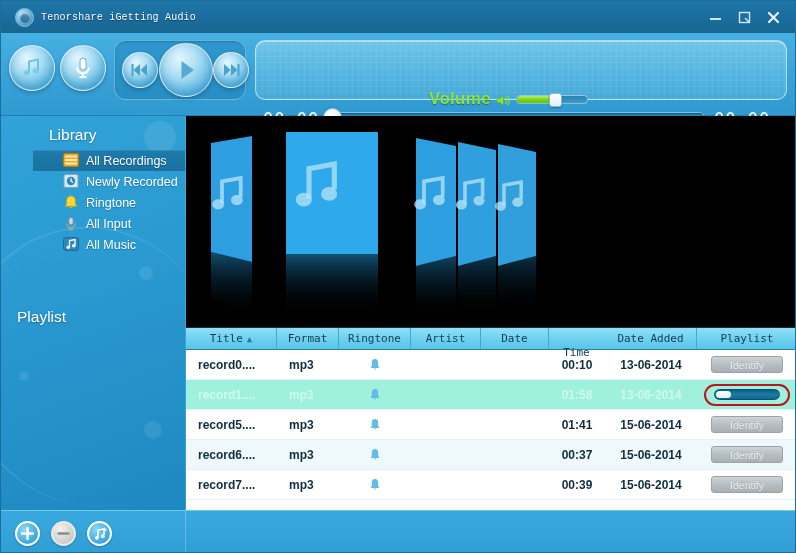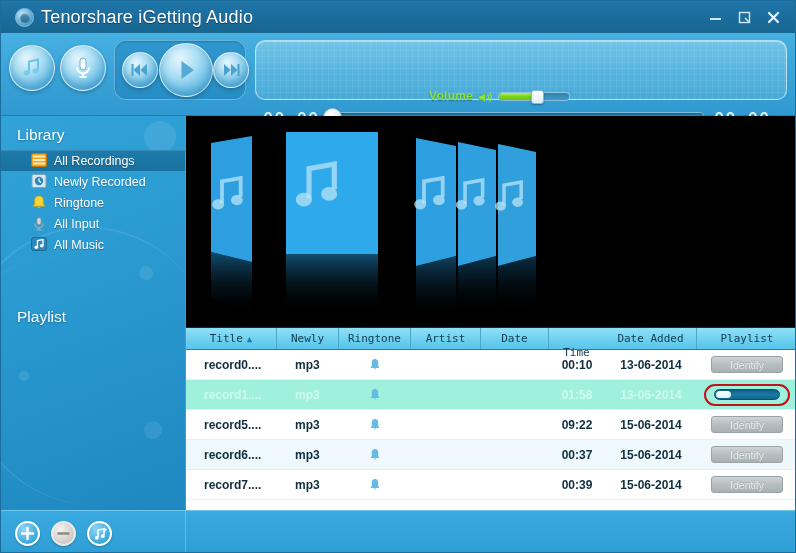--- a/index.html
+++ b/index.html
@@ -27,22 +27,22 @@
     width: 19px; height: 19px; margin: 0 7px 0 8px; border-radius: 50%;
     background: radial-gradient(circle at 35% 30%, #bfe4f6, #5fa9cf 60%, #2e7ba5);
     border: 1px solid #7fc2e0; position: relative; flex: none;
   }
   .title-logo::after {
     content: ""; position: absolute; left: 4px; top: 4px; width: 10px; height: 10px;
     border-radius: 50%; background: linear-gradient(#4d93bd, #2a6e95);
     box-shadow: inset 0 1px 1px rgba(255,255,255,.5);
   }
   .title-text {
-    color: #ffffff; font-size: 18px; letter-spacing: .2px;
-    text-shadow: 0 1px 1px rgba(0,0,0,.45); white-space: nowrap;
+    color: #ffffff; font-size: 10px; letter-spacing: .2px;
+    text-shadow: 0 1px 1px rgba(0,0,0,.45); white-space: nowrap; font-family: Liberation Mono, monospace;
   }
   .win-btns { margin-left: auto; display: flex; align-items: center; gap: 14px; padding-right: 10px; }
   .win-btn {
     width: 15px; height: 15px; position: relative; cursor: pointer;
     color: #d8eefb;
   }
   .win-btn svg { display: block; }
 
   
   .playerbar {
@@ -85,21 +85,21 @@
          font-family: "DejaVu Sans Mono", monospace; }
   .lcd-left { left: 262px; top: 76px; }
   .lcd-right { left: 713px; top: 76px; }
   .seg {
     color: rgba(255,255,255,.88); font-size: 17px; letter-spacing: 1px;
     text-shadow: 0 0 1px rgba(255,255,255,.5);
   }
 
   .vol-wrap { position: absolute; left: 428px; top: 56px; display: flex; align-items: center; gap: 5px; }
   .vol-label {
-    color: #8ee33b; font-size: 12px; font-weight: bold;
+    color: #8ee33b; font-size: 17px; font-weight: bold;
     text-shadow: 0 1px 1px rgba(20,70,30,.55); letter-spacing: .3px;
   }
   .vol-icon { width: 15px; height: 13px; position: relative; }
   .vol-track {
     width: 72px; height: 9px; border-radius: 5px;
     background: linear-gradient(#2c83b3, #3e9ac8);
     border: 1px solid rgba(255,255,255,.45); position: relative;
   }
   .vol-fill {
     position: absolute; left: 0; top: 0; height: 100%; width: 52%;
@@ -123,20 +123,21 @@
     position: absolute; left: 322px; top: 75px; width: 19px; height: 19px; border-radius: 50%;
     background: radial-gradient(circle at 35% 30%, #ffffff, #e8f3f9 55%, #c4ddea);
     border: 1px solid #9cc3d8; box-shadow: 0 1px 3px rgba(0,0,0,.35); cursor: pointer;
   }
 
   
   .sidebar {
     position: absolute; left: 0; top: 115px; width: 184px; height: 394px;
     background: linear-gradient(160deg, #31a3d8 0%, #2a9ad1 40%, #1e88c0 100%);
     overflow: hidden;
+    padding-left: 32px;
   }
   .sb-deco { position: absolute; border-radius: 50%; background: rgba(255,255,255,.09); }
   .sb-wave {
     position: absolute; left: -40px; top: 110px; width: 260px; height: 280px;
     border-radius: 50%;
     border-left: 2px solid rgba(255,255,255,.13);
     border-top: 2px solid rgba(255,255,255,.10);
     transform: rotate(-12deg);
   }
   .sb-wave2 {
@@ -191,21 +192,21 @@
   .trow { display: flex; height: 30px; align-items: stretch; border-bottom: 1px solid #e3f2f9; }
   .trow.odd  { background: #ffffff; }
   .trow.even { background: #eef8fd; }
   .trow.sel  { background: #9ff0dc; }
   .td {
     display: flex; align-items: center; justify-content: center;
     font-size: 12px; color: #0f2e3e; font-weight: bold; overflow: hidden;
     white-space: nowrap;
   }
   .trow.sel .td { color: #cdfaf0; }
-  .td.left { justify-content: flex-start; padding-left: 18px; }
+  .td.left { justify-content: flex-start; padding-left: 12px; }
   .identify {
     width: 72px; height: 17px; border-radius: 3px;
     background: linear-gradient(#cfd4d6, #b7bec1 50%, #a9b1b5);
     border: 1px solid #9aa3a7;
     color: #e6ebee; font-size: 10.5px; font-weight: normal;
     display: flex; align-items: center; justify-content: center;
     text-shadow: 0 -1px 0 rgba(0,0,0,.12); cursor: pointer;
   }
   .prog-wrap { position: relative; width: 86px; height: 22px; display: flex; align-items: center; justify-content: center; }
   .prog-ring {
@@ -471,21 +472,21 @@
     </svg>
   </div>
 
   <div class="table">
     <div class="thead">
         <div class="th" style="width: 80px; flex: 1 1 auto;">
           <span>Title</span>
           <span class="sort-arrow">▲</span>
         </div>
         <div class="th" style="width: 62px;">
-          <span>Newly</span>
+          <span>Format</span>
         </div>
         <div class="th" style="width: 72px;">
           <span>Ringtone</span>
         </div>
         <div class="th" style="width: 70px;">
           <span>Artist</span>
         </div>
         <div class="th" style="width: 68px;">
           <span>Date</span>
         </div>
@@ -546,21 +547,21 @@
           <div class="td left" style="width: 62px;">mp3</div>
           <div class="td " style="width: 72px;">
             <svg width="12" height="14" viewBox="0 0 12 14">
               <path d="M6 1 C3.9 1 2.8 2.5 2.8 4.5 L2.8 8 L1.6 10 L10.4 10 L9.2 8 L9.2 4.5 C9.2 2.5 8.1 1 6 1 Z" fill="#63bbe6"></path>
               <path d="M4.7 10.6 a1.4 1.4 0 0 0 2.6 0 Z" fill="#63bbe6"></path>
               <path d="M6 0.2 a.9 .9 0 0 1 0 1.4" fill="#63bbe6"></path>
             </svg>
           </div>
           <div class="td " style="width: 70px;"></div>
           <div class="td " style="width: 68px;"></div>
-          <div class="td " style="width: 56px;">09:22</div>
+          <div class="td " style="width: 56px;">01:41</div>
           <div class="td " style="width: 92px;">15-06-2014</div>
           <div class="td " style="width: 100px;">
             <div class="identify">Identify</div>
           </div>
         </div>
         <div class="trow even">
           <div class="td left" style="width: 80px; flex: 1 1 auto;">record6....</div>
           <div class="td left" style="width: 62px;">mp3</div>
           <div class="td " style="width: 72px;">
             <svg width="12" height="14" viewBox="0 0 12 14">

